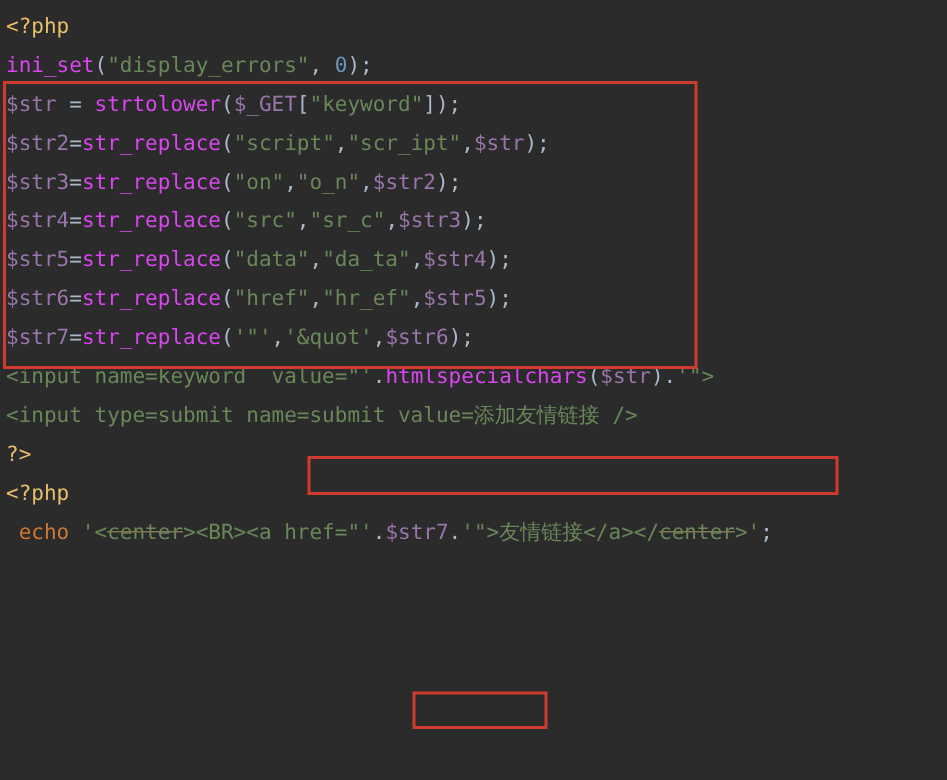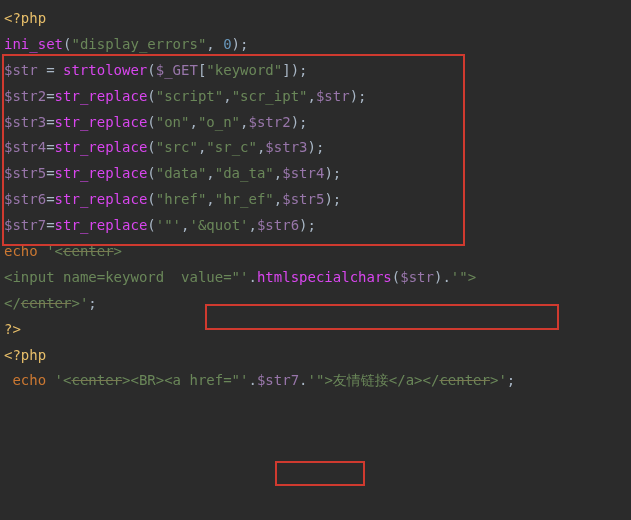--- a/index.html
+++ b/index.html
@@ -56,28 +56,27 @@
 <div class="line"><span class="var">$str3</span><span class="op">=</span><span class="func">str_replace</span><span class="op">(</span><span class="string">"on"</span><span class="op">,</span><span class="string">"o_n"</span><span class="op">,</span><span class="var">$str2</span><span class="op">);</span></div>
 
 <div class="line"><span class="var">$str4</span><span class="op">=</span><span class="func">str_replace</span><span class="op">(</span><span class="string">"src"</span><span class="op">,</span><span class="string">"sr_c"</span><span class="op">,</span><span class="var">$str3</span><span class="op">);</span></div>
 
 <div class="line"><span class="var">$str5</span><span class="op">=</span><span class="func">str_replace</span><span class="op">(</span><span class="string">"data"</span><span class="op">,</span><span class="string">"da_ta"</span><span class="op">,</span><span class="var">$str4</span><span class="op">);</span></div>
 
 <div class="line"><span class="var">$str6</span><span class="op">=</span><span class="func">str_replace</span><span class="op">(</span><span class="string">"href"</span><span class="op">,</span><span class="string">"hr_ef"</span><span class="op">,</span><span class="var">$str5</span><span class="op">);</span></div>
 
 <div class="line"><span class="var">$str7</span><span class="op">=</span><span class="func">str_replace</span><span class="op">(</span><span class="string">'"'</span><span class="op">,</span><span class="string">'&amp;quot'</span><span class="op">,</span><span class="var">$str6</span><span class="op">);</span></div>
 
-<div class="line"><span class="keyword">echo </span><span class="string">'</span><span class="string">&lt;</span><span class="string strike">center</span><span class="string">&gt;</span></div>
 
 
 <div class="line"><span class="string">&lt;</span><span class="string">input</span><span class="string"> name=keyword  </span><span class="string">value="</span><span class="string">'</span><span class="op">.</span><span class="func">htmlspecialchars</span><span class="op">(</span><span class="var">$str</span><span class="op">)</span><span class="op">.</span><span class="string">'</span><span class="string">"</span><span class="string">&gt;</span></div>
 
+<div class="line"><span class="string">&lt;</span><span class="string">input</span><span class="string"> type=submit name=submit value=</span><span class="cjk">添加友情链接</span><span class="string"> /&gt;</span></div>
 
 
-<div class="line"><span class="string">&lt;/</span><span class="string strike">center</span><span class="string">&gt;</span><span class="string">'</span><span class="op">;</span></div>
 
 <div class="line"><span class="tag">?&gt;</span></div>
 
 <div class="line"><span class="tag">&lt;?php</span></div>
 
 <div class="line"><span class="keyword"> echo </span><span class="string">'</span><span class="string">&lt;</span><span class="string strike">center</span><span class="string">&gt;&lt;BR&gt;&lt;a href="</span><span class="string">'</span><span class="op">.</span><span class="var">$str7</span><span class="op">.</span><span class="string">'</span><span class="string">"&gt;</span><span class="cjk">友情链接</span><span class="string">&lt;/a&gt;&lt;/</span><span class="string strike">center</span><span class="string">&gt;</span><span class="string">'</span><span class="op">;</span></div>
 
 </div>
 
 <div class="box-red-big box1"></div>

